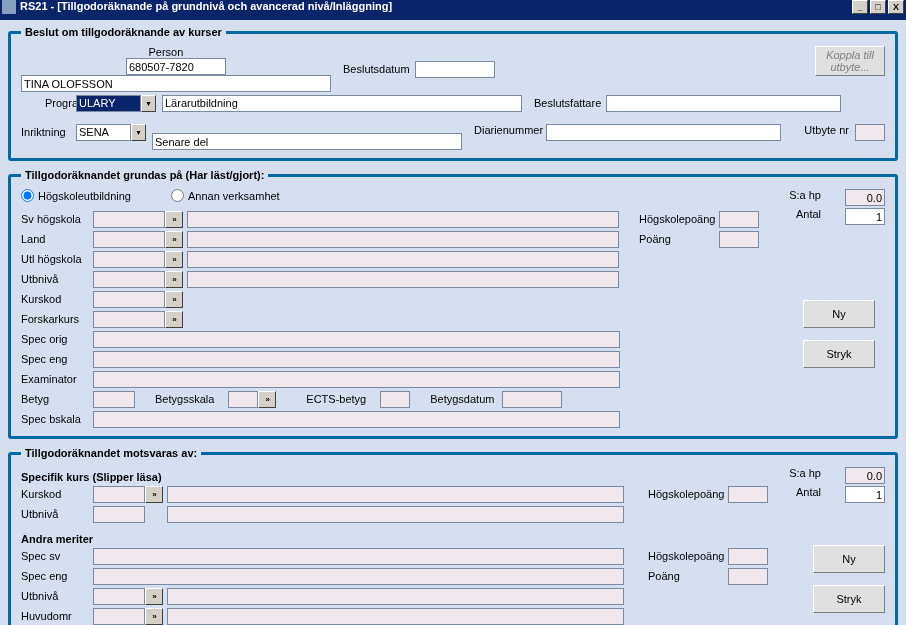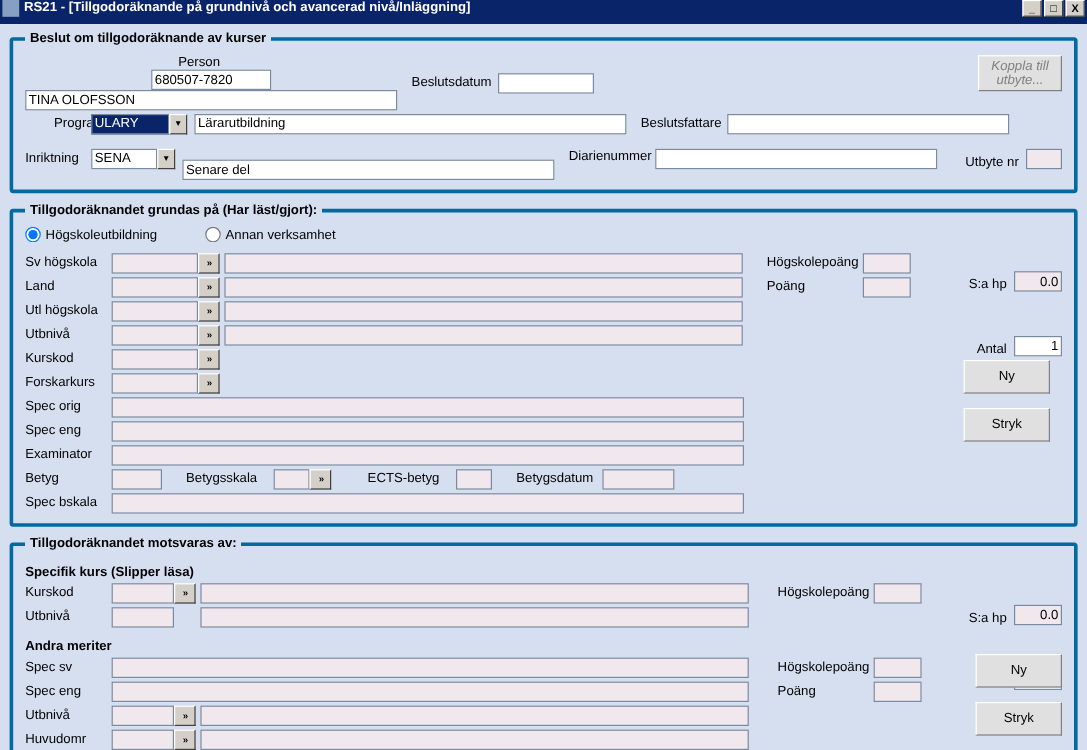--- a/index.html
+++ b/index.html
@@ -18,21 +18,21 @@
   input.white { background: #fff; }
   input.blue { background: #0a246a; color: #fff; }
   .dropdown-arrow { width: 15px; height: 17px; background: #d4d0c8; border: 1px solid #fff; border-right-color: #404040; border-bottom-color: #404040; display: flex; align-items: center; justify-content: center; font-size: 7px; cursor: pointer; color: #000; }
   .lookup-btn { width: 18px; height: 17px; background: #d4d0c8; border: 1px solid #fff; border-right-color: #404040; border-bottom-color: #404040; display: flex; align-items: center; justify-content: center; font-size: 8px; letter-spacing: -1px; cursor: pointer; color: #000; font-weight: bold; }
   .btn { height: 22px; background: #e0e0e0; border: 1px solid #808080; border-top-color: #fff; border-left-color: #fff; cursor: pointer; padding: 0 12px; font-size: 11px; }
   .btn-tall { height: 28px; width: 72px; }
   .koppla-btn { position: absolute; top: 8px; right: 10px; height: 30px; width: 70px; background: #e0e0e0; border: 1px solid #808080; border-top-color: #fff; border-left-color: #fff; color: #808080; font-style: italic; font-size: 11px; line-height: 12px; text-align: center; padding-top: 2px; }
   .radio-row { display: flex; gap: 40px; margin-bottom: 8px; }
   .radio-item { display: flex; align-items: center; gap: 4px; }
   .meta-block { position: absolute; top: 8px; right: 10px; text-align: right; }
-  .meta-row { display: flex; align-items: flex-end; gap: 6px; justify-content: flex-end; margin-bottom: 2px; margin-top: 37px; }
+  .meta-row { display: flex; align-items: flex-start; gap: 24px; justify-content: flex-end; margin-bottom: 2px; }
   .side-btns { position: absolute; right: 10px; display: flex; flex-direction: column; gap: 12px; }
   .subheading { font-weight: bold; margin: 4px 0 2px 0; }
   .spacer { height: 4px; }
 </style>
 </head>
 <body>
 
 <div class="titlebar">
   <div class="titlebar-icon"></div>
   <div class="titlebar-text">
@@ -84,21 +84,21 @@
         <span class="label" style="width:55px;">Inriktning</span>
         <input type="text" class="white" style="width: 55px;" value="SENA">
         <div class="dropdown-arrow">▼</div>
         <span style="width:6px;"></span>
         <input type="text" class="white" style="width: 310px; margin-top: 19px;" value="Senare del">
       </div>
       <div style="margin-left:12px;display:flex;align-items:flex-start;">
         <span class="label">Diarienummer</span>
         <input type="text" style="width: 235px; background: rgb(255, 255, 255);">
       </div>
-      <div style="margin-left:auto;display:flex;align-items:flex-end;">
+      <div style="margin-left:auto;display:flex;align-items:flex-start;">
         <span>Utbyte nr</span>
         <span style="width:6px;"></span>
         <input type="text" style="width: 30px;">
       </div>
     </div>
   </fieldset>
 
   <fieldset style="position:relative;">
     <legend>Tillgodoräknandet grundas på (Har läst/gjort):</legend>
 

